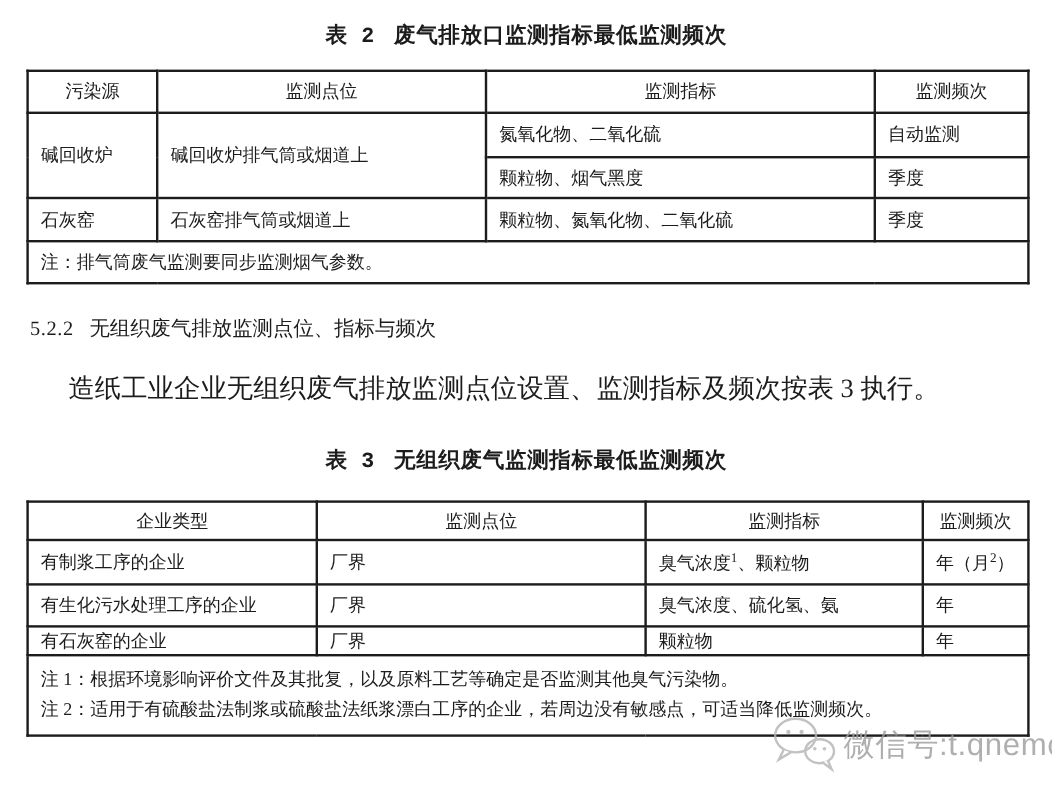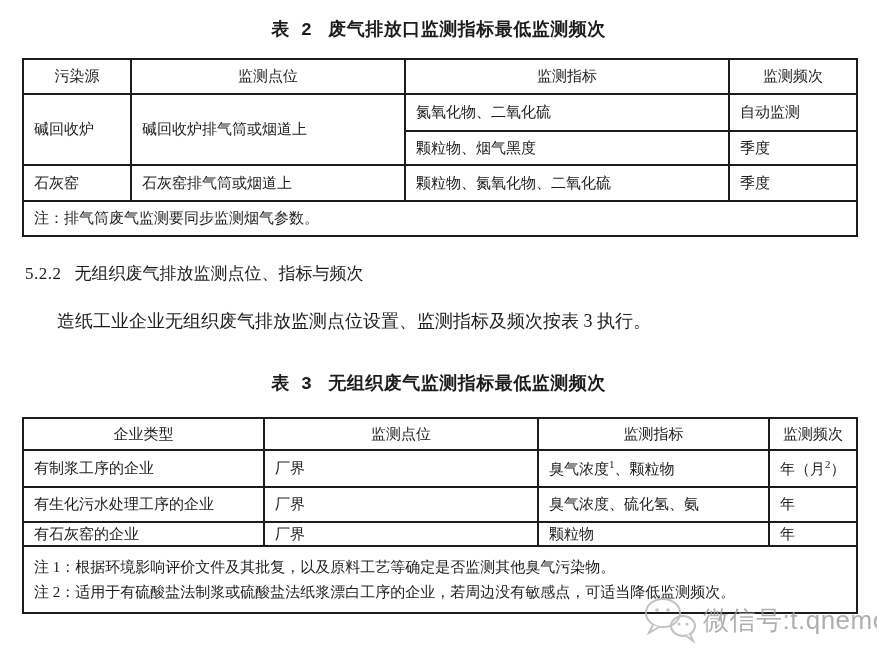--- a/index.html
+++ b/index.html
@@ -19,21 +19,21 @@
   #title3 { top:371px; }
   .title-num { margin-right:16px; }
 
   .section-heading {
     position:absolute; left:25px; top:262px;
     font-size:17px;
   }
   .section-heading .sec-num { margin-right:13px; letter-spacing:0.5px; }
   .section-para {
     position:absolute; left:57px; top:309px;
-    font-size:18px;
+    font-size:22px;
   }
 
   table {
     position:absolute; left:22px;
     border-collapse:collapse; table-layout:fixed;
     width:834px;
   }
   #table2 { top:58px; }
   #table3 { top:417px; }
   th, td {

